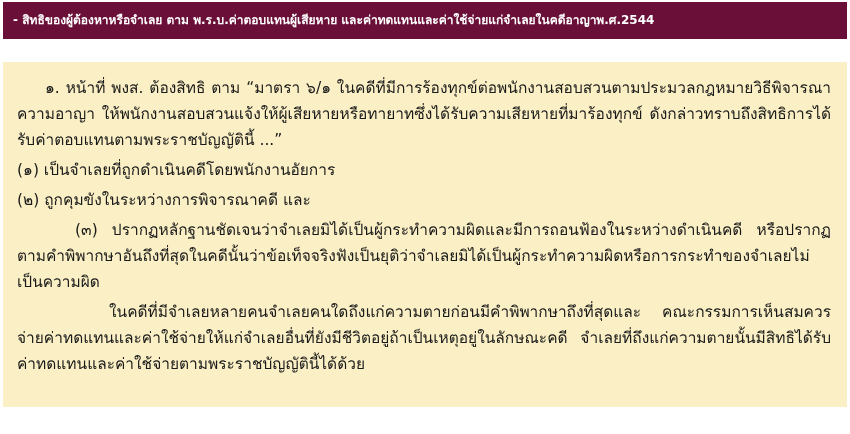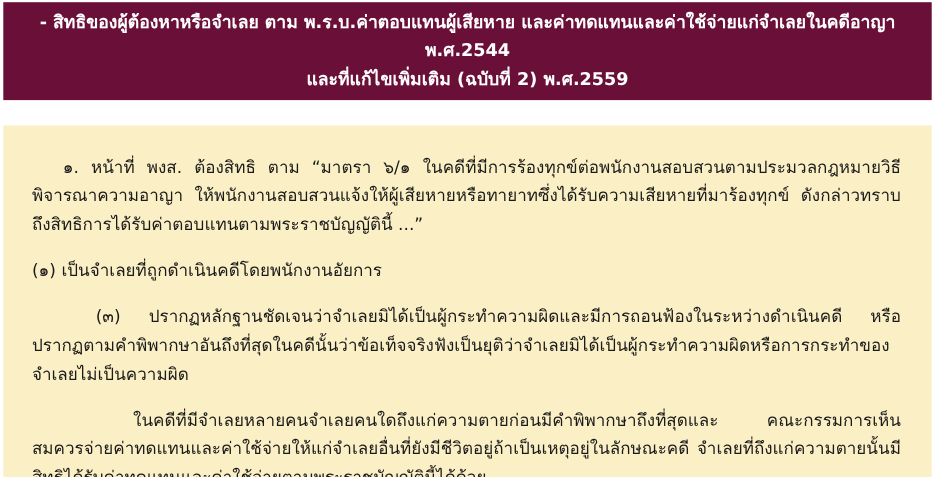--- a/index.html
+++ b/index.html
@@ -14,57 +14,56 @@
   .page {
     position: relative;
     width: 850px;
     height: 434px;
     background: #ffffff;
   }
   .banner {
     margin: 2px 3px 0 3px;
     background: var(--banner-bg, #6A1038);
     color: var(--banner-fg, #ffffff);
-    text-align: center;
     font-weight: bold;
-    font-size: 16px;
+    font-size: 12px;
     line-height: 26px;
     padding: 5px 10px 6px 10px;
     box-sizing: border-box;
   }
   .content {
     margin: 23px 3px 0 3px;
     height: 345px;
     box-sizing: border-box;
     background: var(--content-bg, #FBF0C5);
     color: var(--content-fg, #1a1a1a);
     font-size: 15.5px;
     line-height: 26px;
     padding: 9px 12px 10px 10px;
   }
   .content p {
-    margin: 16px;
+    margin: 4px;
     padding: 0;
   }
   .p-sec      { text-indent: 28px; text-align: justify; margin-top: 0; }
   .p-sec2     { text-indent: 28px; margin-top: 3px; }
   .p-item     { margin-left: 58px; margin-top: 3px; }
   .p-item-long{ text-indent: 58px; text-align: justify; margin-top: 4px; }
   .p-closing  { text-indent: 92px; text-align: justify; margin-top: 9px; }
 </style>
 </head>
 <body>
 
 <div class="page">
 
   <div class="banner">
     <div>- สิทธิของผู้ต้องหาหรือจำเลย ตาม พ.ร.บ.ค่าตอบแทนผู้เสียหาย และค่าทดแทนและค่าใช้จ่ายแก่จำเลยในคดีอาญาพ.ศ.2544</div>
-    <div>และที่แก้ไขเพิ่มเติม (ฉบับที่ 2) พ.ศ.2559</div>
   </div>
 
   <div class="content">
     <p class="p-sec">๑. หน้าที่ พงส. ต้องสิทธิ ตาม “มาตรา ๖/๑ ในคดีที่มีการร้องทุกข์ต่อพนักงานสอบสวนตามประมวลกฎหมายวิธีพิจารณาความอาญา ให้พนักงานสอบสวนแจ้งให้ผู้เสียหายหรือทายาทซึ่งได้รับความเสียหายที่มาร้องทุกข์ ดังกล่าวทราบถึงสิทธิการได้รับค่าตอบแทนตามพระราชบัญญัตินี้ ...”</p>
     <p class="p-item">(๑) เป็นจำเลยที่ถูกดำเนินคดีโดยพนักงานอัยการ</p>
+    <p class="p-item">(๒) ถูกคุมขังในระหว่างการพิจารณาคดี และ</p>
     <p class="p-item-long">(๓) ปรากฏหลักฐานชัดเจนว่าจำเลยมิได้เป็นผู้กระทำความผิดและมีการถอนฟ้องในระหว่างดำเนินคดี หรือปรากฏตามคำพิพากษาอันถึงที่สุดในคดีนั้นว่าข้อเท็จจริงฟังเป็นยุติว่าจำเลยมิได้เป็นผู้กระทำความผิดหรือการกระทำของจำเลยไม่เป็นความผิด</p>
     <p class="p-closing">ในคดีที่มีจำเลยหลายคนจำเลยคนใดถึงแก่ความตายก่อนมีคำพิพากษาถึงที่สุดและ คณะกรรมการเห็นสมควรจ่ายค่าทดแทนและค่าใช้จ่ายให้แก่จำเลยอื่นที่ยังมีชีวิตอยู่ถ้าเป็นเหตุอยู่ในลักษณะคดี จำเลยที่ถึงแก่ความตายนั้นมีสิทธิได้รับค่าทดแทนและค่าใช้จ่ายตามพระราชบัญญัตินี้ได้ด้วย</p>
   </div>
 
 </div>
 
 </body></html>

